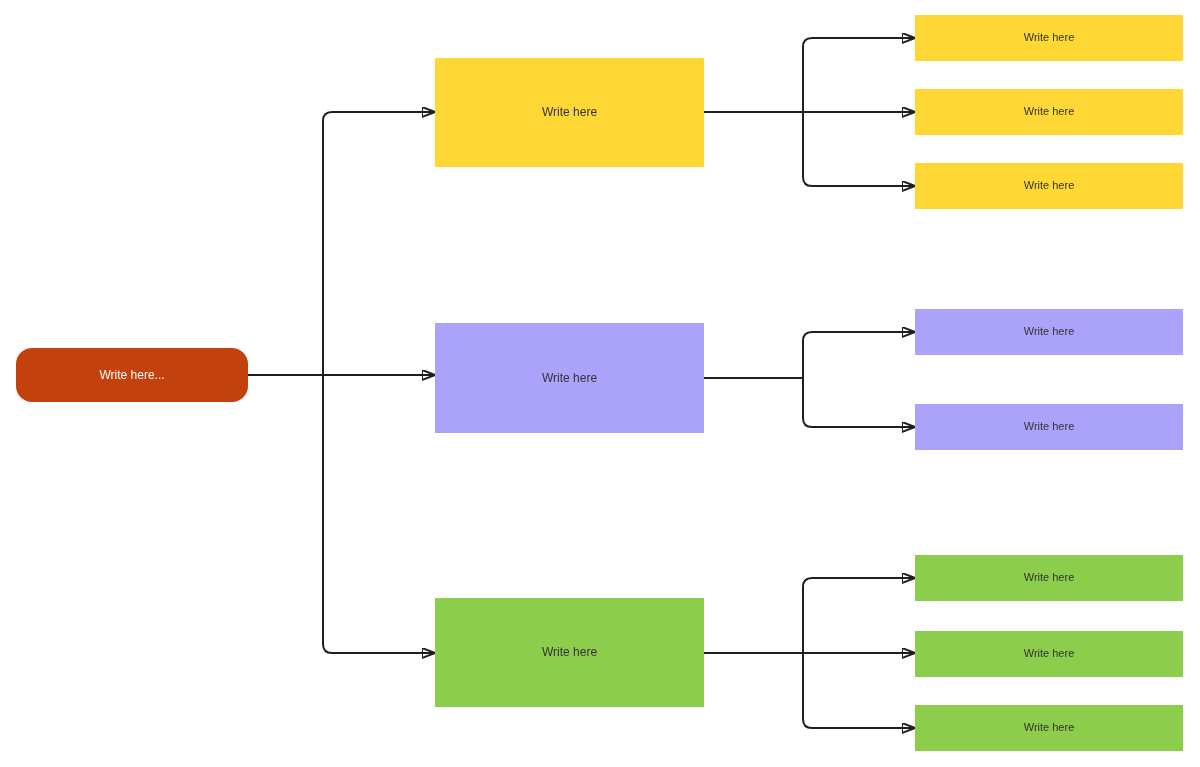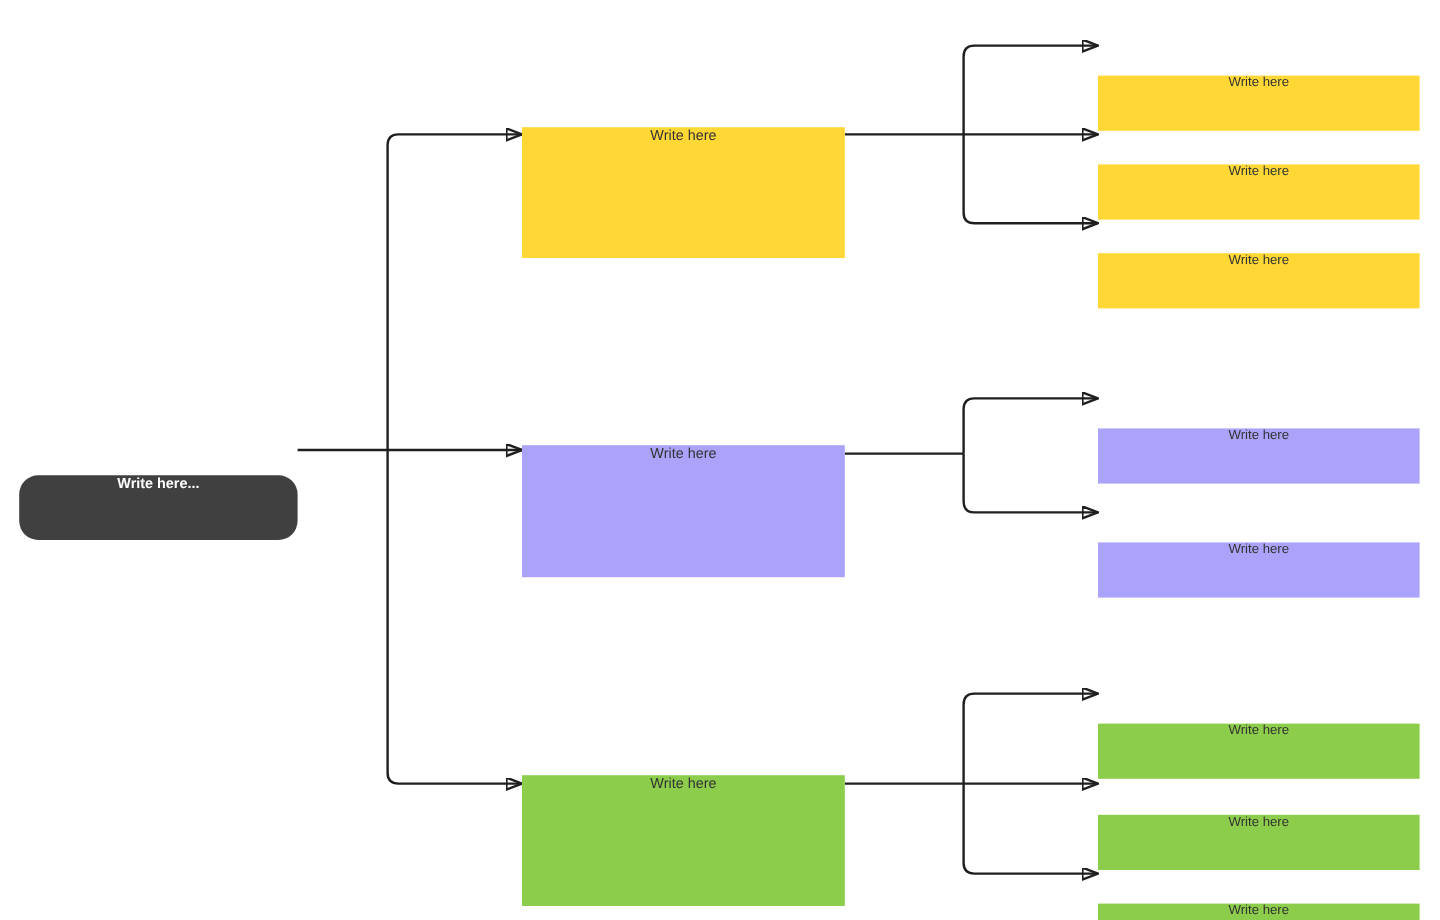--- a/index.html
+++ b/index.html
@@ -14,34 +14,34 @@
   }
   .connectors {
     position: absolute;
     left: 0; top: 0;
     width: 1200px; height: 767px;
   }
   .connectors path { stroke: #1f1f1f; stroke-width: 2; fill: none; }
   .node {
     position: absolute;
     display: flex;
+    align-items: center;
     justify-content: center;
     text-align: center;
     color: #333333;
     font-size: 12px;
     line-height: 1.2;
     cursor: default;
-    margin-top: 48px;
   }
   .node-root {
     left: 16px; top: 348px;
     width: 232px; height: 54px;
-    background: #404040;
+    background: #c2410c;
     color: #ffffff;
-    font-weight: bold;
+    font-weight: normal;
     border-radius: 16px;
   }
   .node-mid { left: 435px; width: 269px; height: 109px; }
   .mid-yellow { top: 58px;  background: #ffd835; }
   .mid-purple { top: 323px; height: 110px; background: #aba3fa; }
   .mid-green  { top: 598px; background: #8ccd4b; }
   .node-leaf { left: 915px; width: 268px; height: 46px; font-size: 11px; }
   .leaf-yellow { background: #ffd835; }
   .leaf-purple { background: #aba3fa; }
   .leaf-green  { background: #8ccd4b; }

